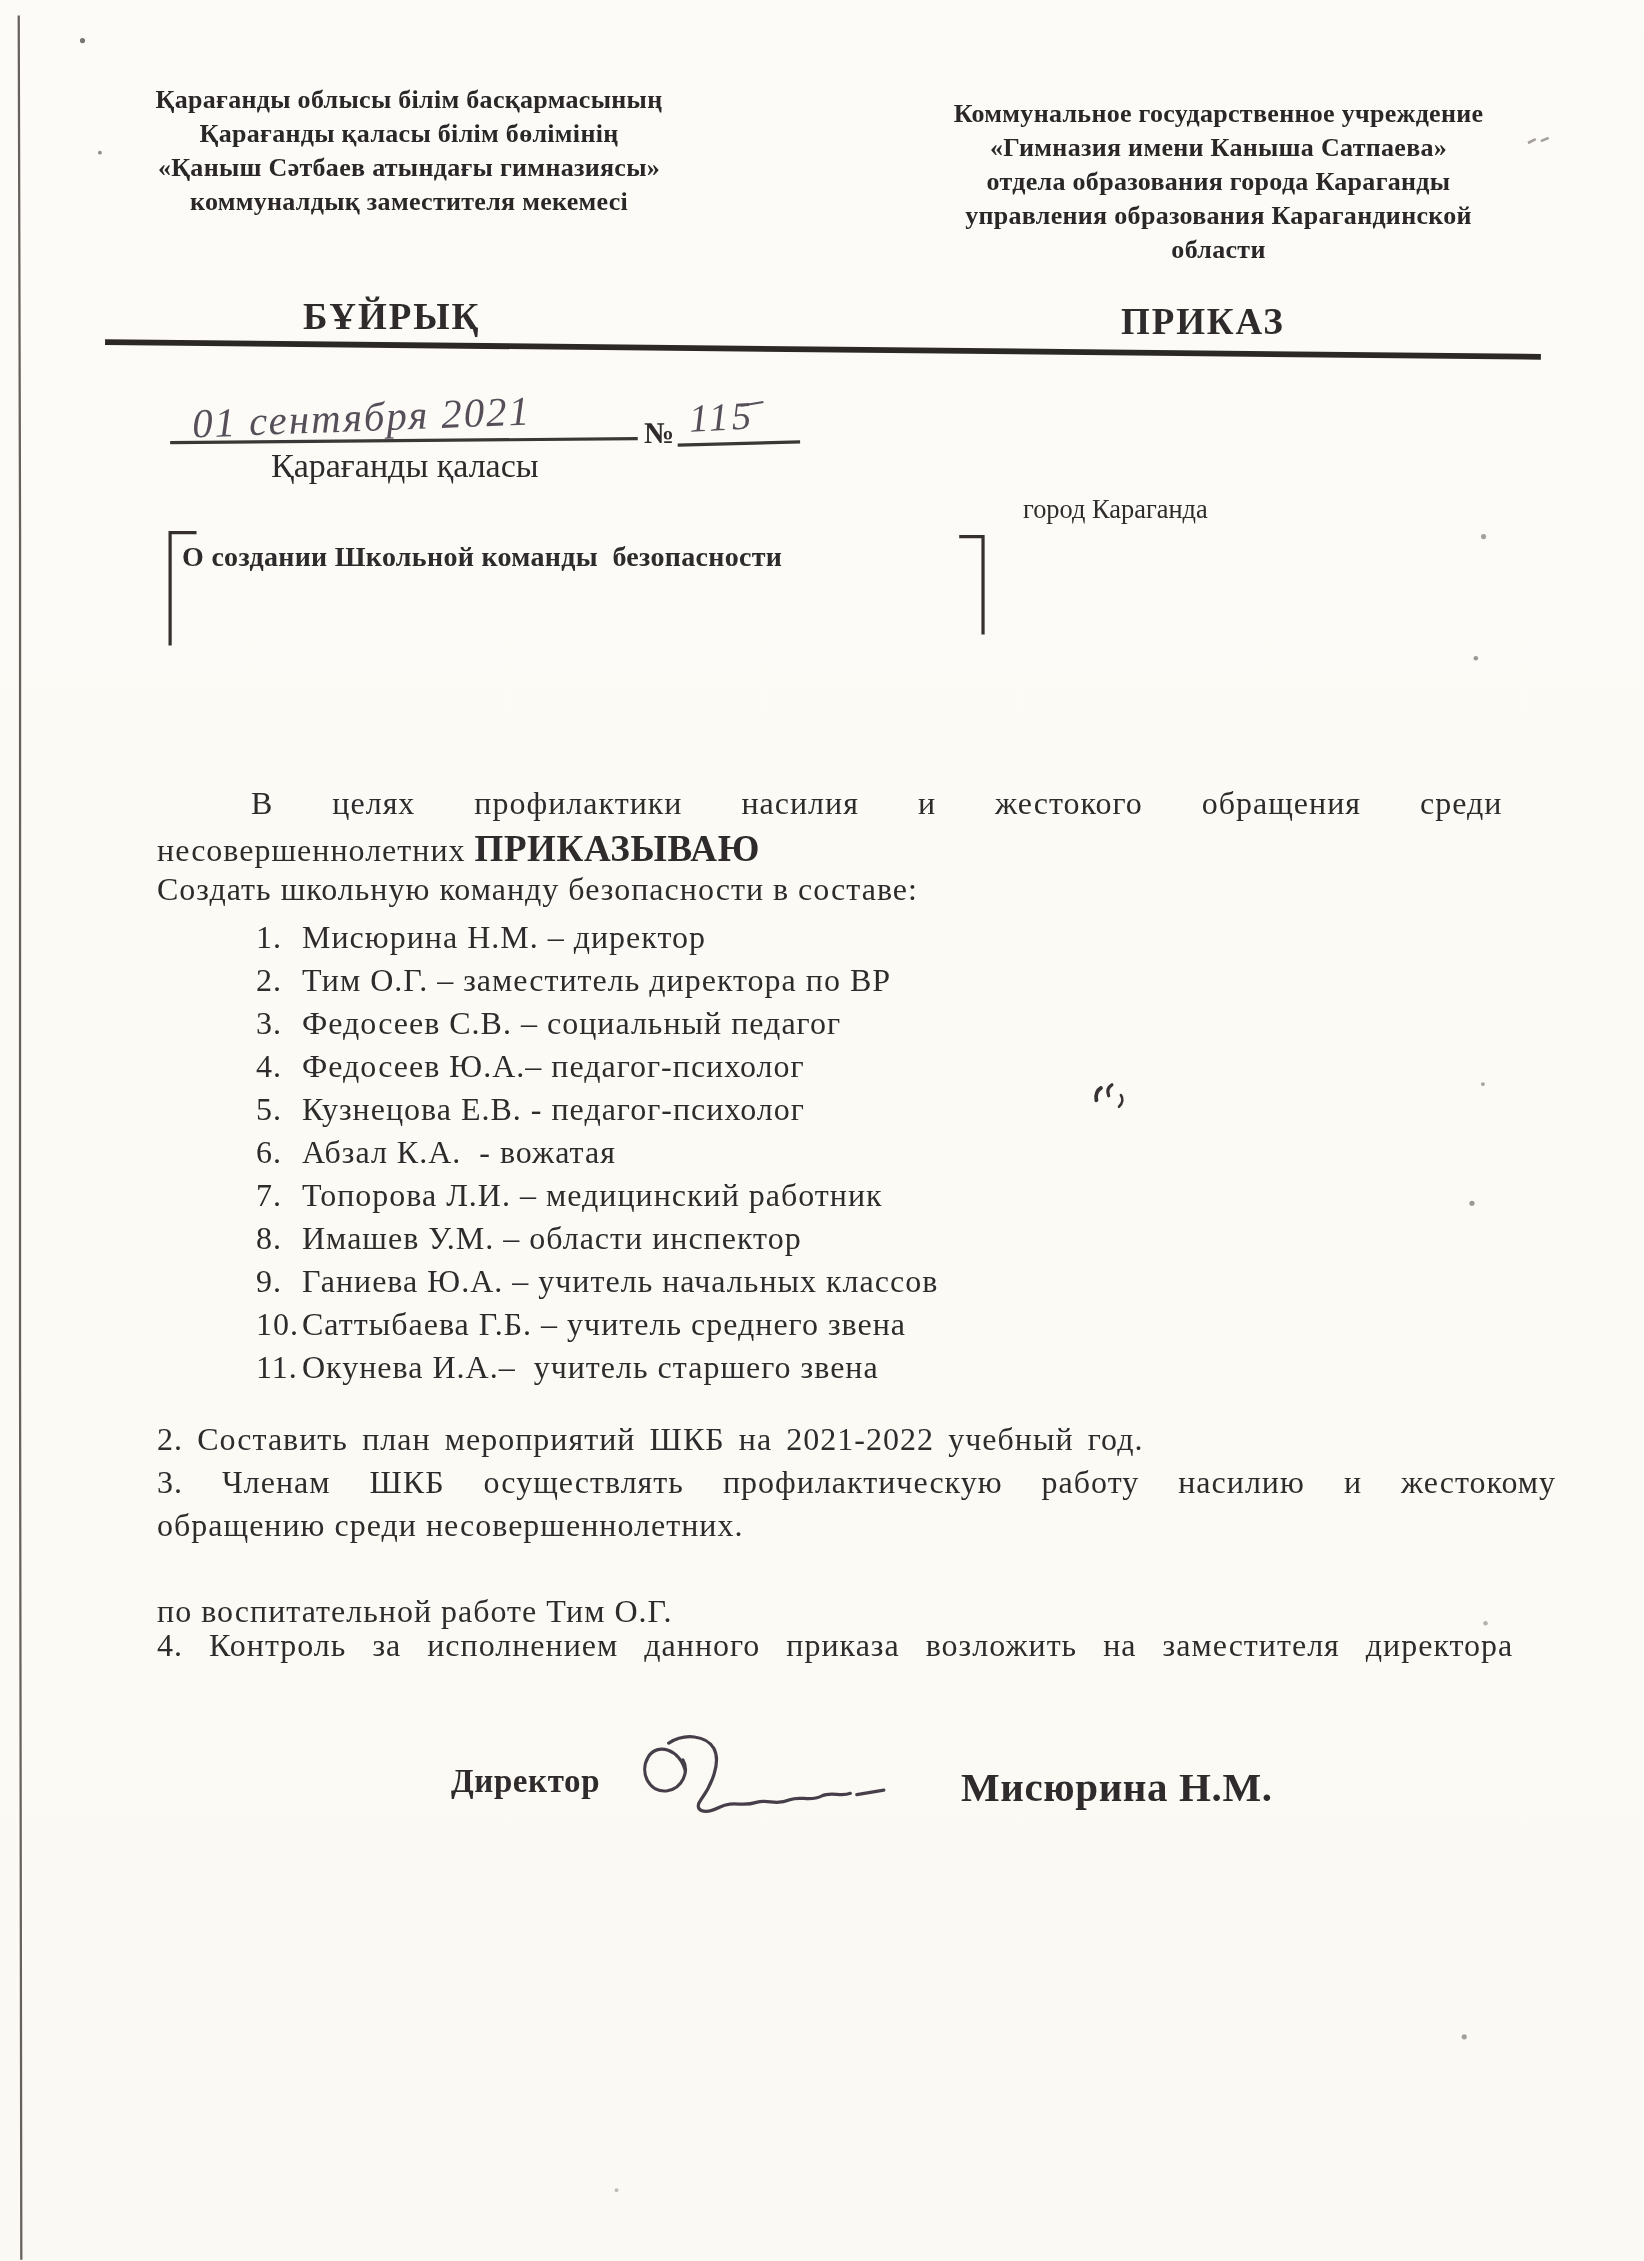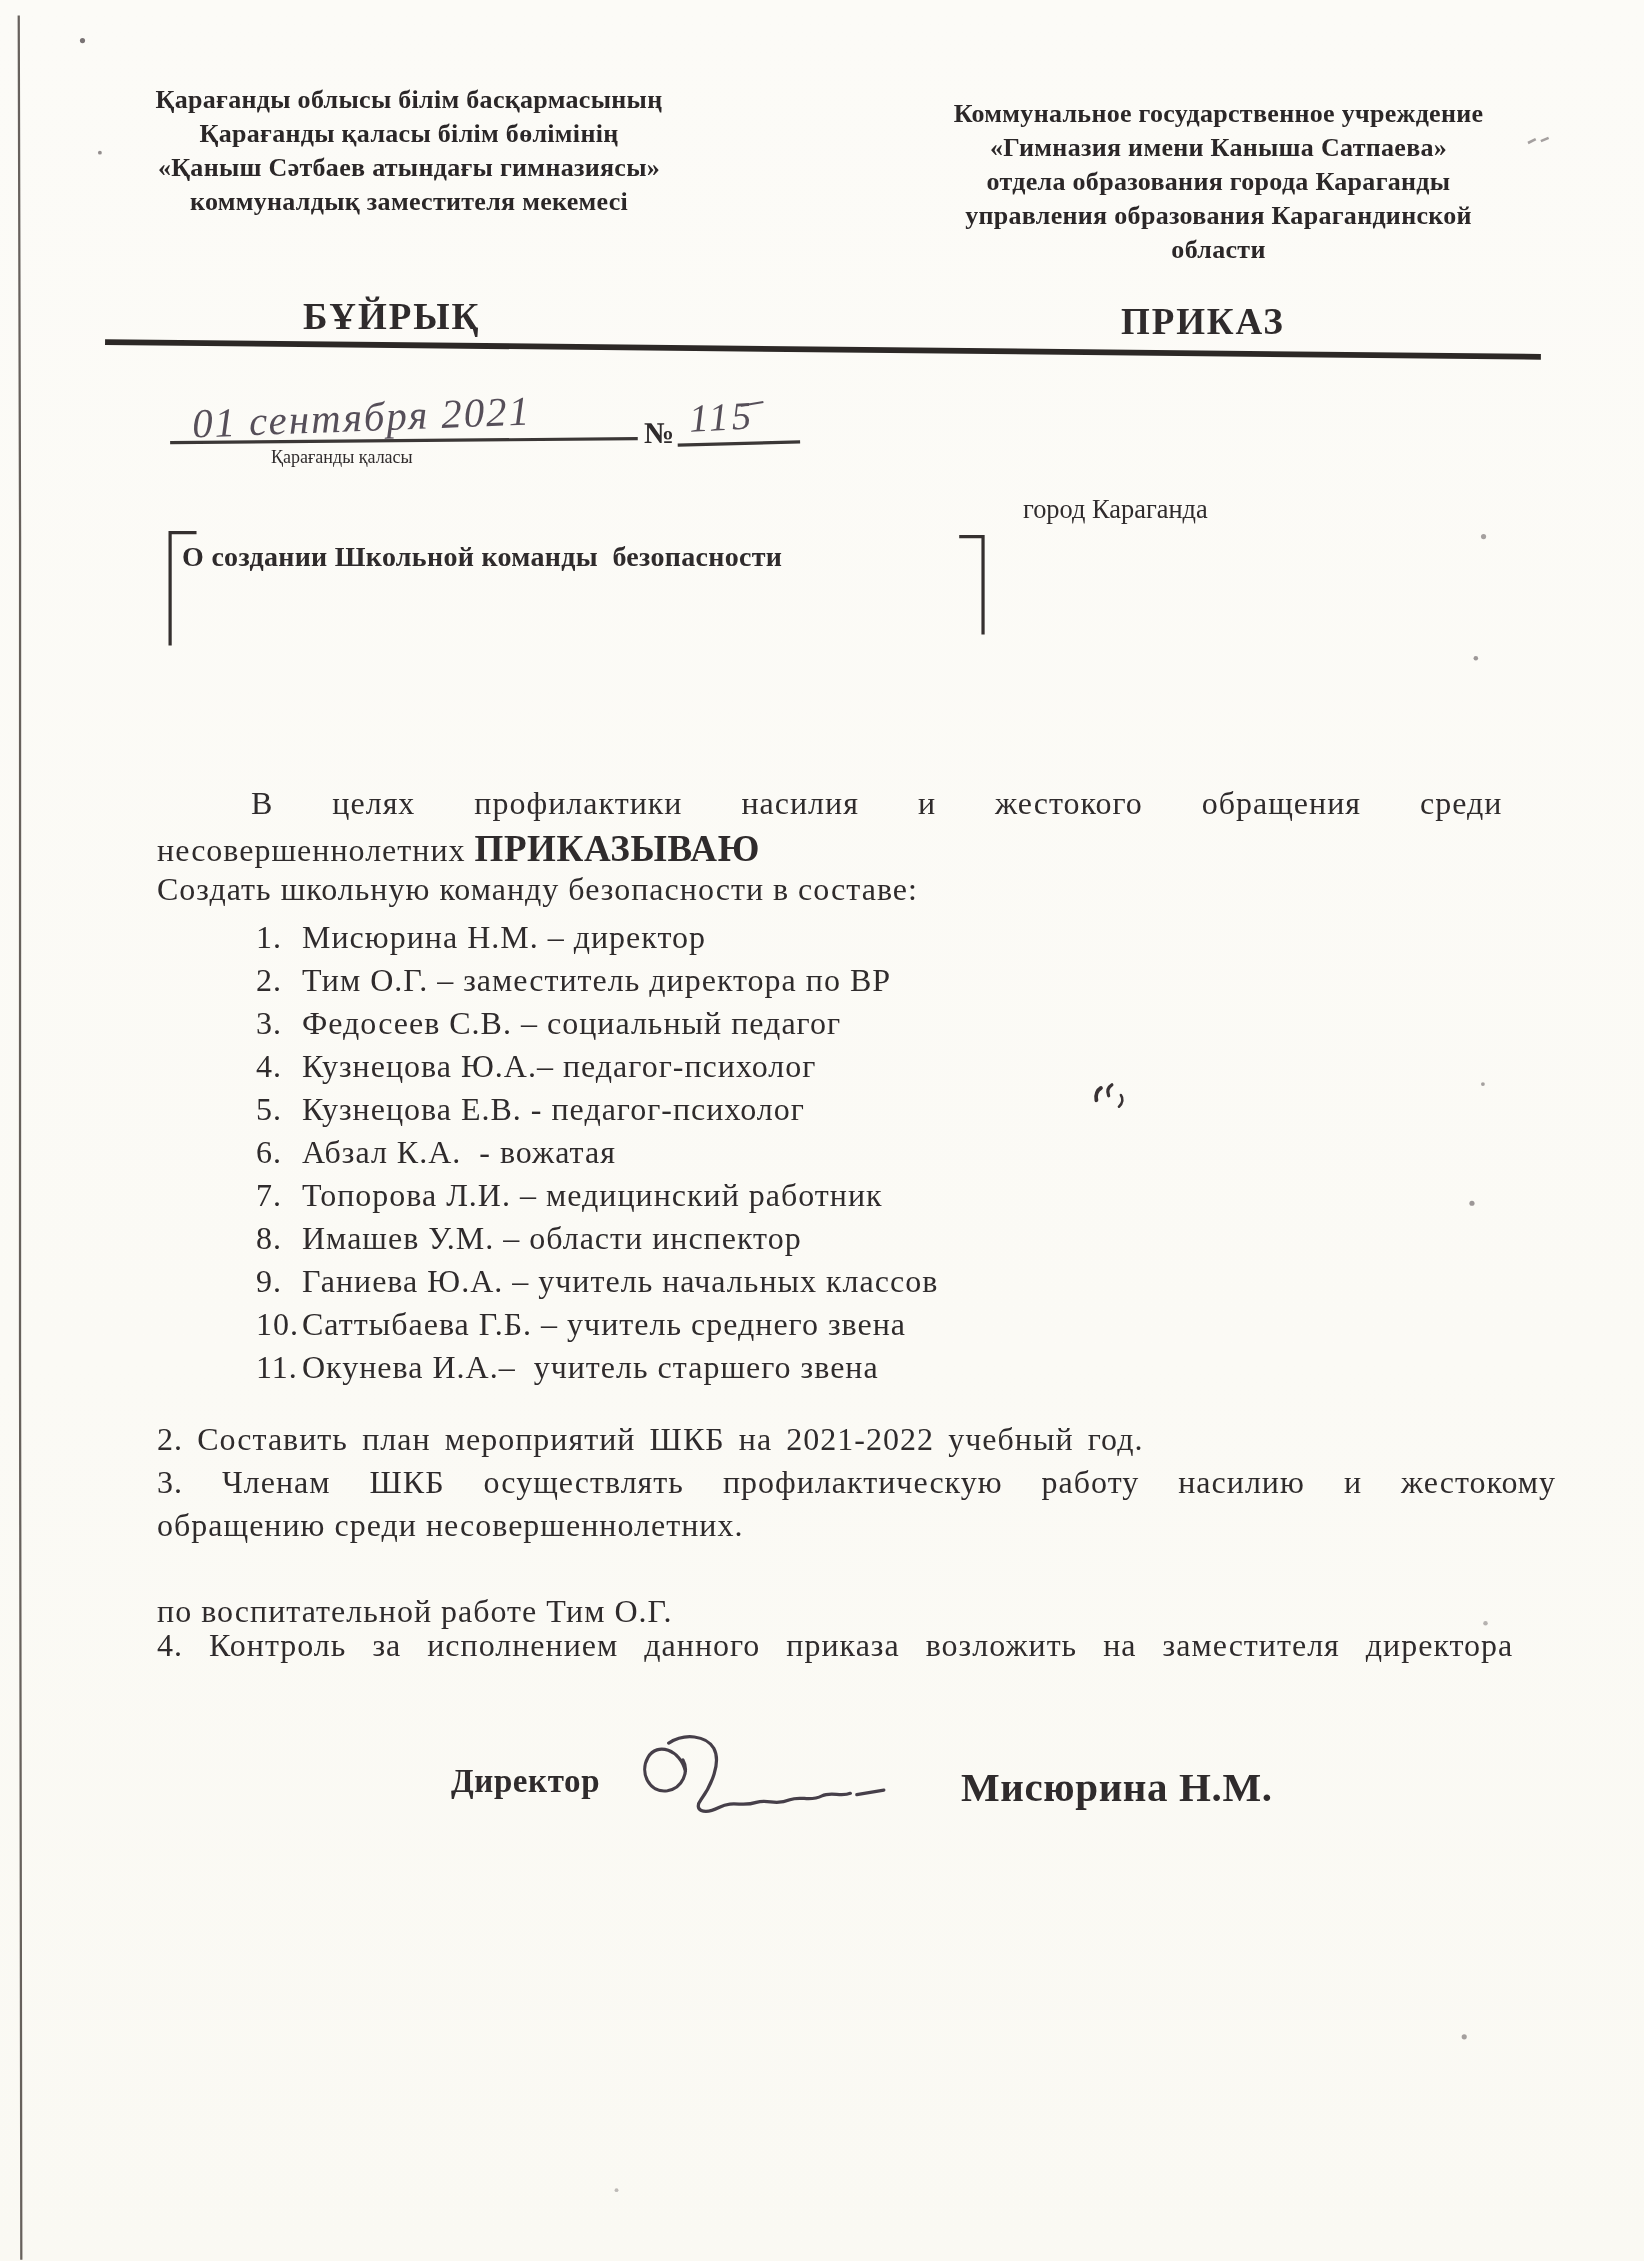--- a/index.html
+++ b/index.html
@@ -16,21 +16,21 @@
   .hdr-right{left:924px; top:77px; width:589px;}
   .hl{white-space:pre;}
   
   .order-kk{left:303px;  top:295px; font-size:37px; font-weight:bold; letter-spacing:1.9px;}
   .order-ru{left:1121px; top:300px; font-size:37px; font-weight:bold; letter-spacing:1.9px;}
   
   .hand{font-style:italic; color:#564f59;}
   .date-hand{left:192px; top:393px; font-size:41px; letter-spacing:1.9px; transform:rotate(-2.2deg);}
   .num-hand{left:689px; top:394px; font-size:39px; letter-spacing:3.2px; transform:rotate(-3deg);}
   .no-sign{left:644px; top:416px; font-size:30px; font-weight:bold;}
-  .place-kk{left:271px;  top:447px; font-size:18px;}
+  .place-kk{left:271px;  top:447px; font-size:34px;}
   .place-ru{left:1023px; top:452px; font-size:26.4px;margin-top:42px;}
   
   .subject{left:182px; top:541px; font-size:28px; font-weight:bold; letter-spacing:0.3px;}
   
   .p{position:absolute; left:157px; font-size:32px; letter-spacing:1px; white-space:pre;}
   .p1l1{left:251px; top:785px; word-spacing:50px;}
   .p1l2{top:827px;}
   .big{font-size:37px; letter-spacing:0.6px;}
   .p1l3{top:871px;}
   .p2{top:1421px; word-spacing:5.2px;}
@@ -94,21 +94,21 @@
       <div class="li">
       <span class="num">2.</span>
       <span class="txt">Тим О.Г. – заместитель директора по ВР</span>
     </div>
       <div class="li">
       <span class="num">3.</span>
       <span class="txt">Федосеев С.В. – социальный педагог</span>
     </div>
       <div class="li">
       <span class="num">4.</span>
-      <span class="txt">Кузнецова Ю.А.– педагог-психолог</span>
+      <span class="txt">Федосеев Ю.А.– педагог-психолог</span>
     </div>
       <div class="li">
       <span class="num">5.</span>
       <span class="txt">Кузнецова Е.В. - педагог-психолог</span>
     </div>
       <div class="li">
       <span class="num">6.</span>
       <span class="txt">Абзал К.А.  - вожатая</span>
     </div>
       <div class="li">

